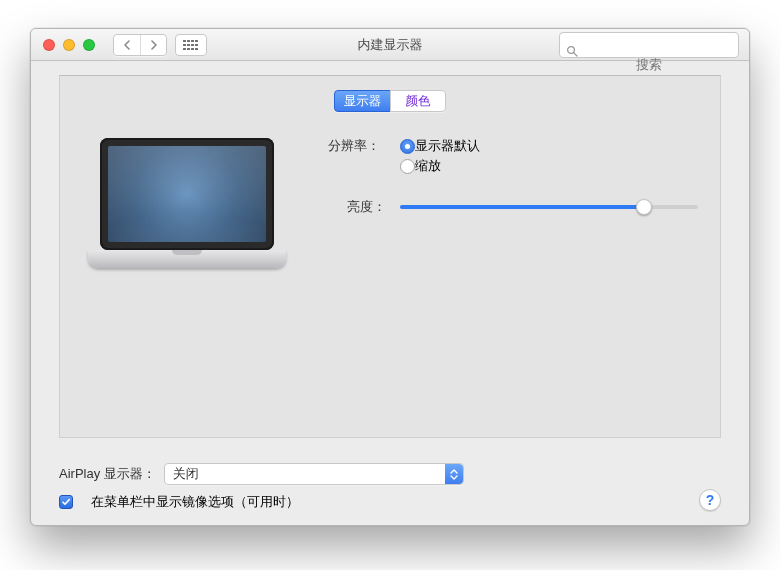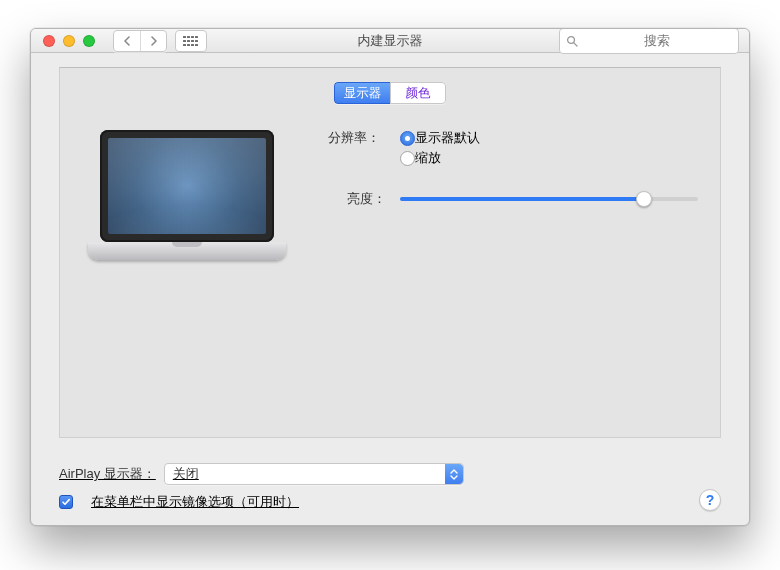--- a/index.html
+++ b/index.html
@@ -9,21 +9,21 @@
     width: 720px; height: 498px;
     background: #ececec;
     border: 1px solid #b5b5b5;
     border-radius: 6px;
     box-shadow: 0 22px 45px rgba(0,0,0,0.35), 0 0 0 1px rgba(0,0,0,0.05);
     overflow: hidden;
     display: flex; flex-direction: column;
   }
   
   .titlebar {
-    height: 24px;
+    height: 32px;
     background: linear-gradient(#f6f6f6, #e6e6e6);
     border-bottom: 1px solid #c2c2c2;
     display: flex; align-items: center;
     padding: 0 10px 0 12px;
     position: relative;
   }
   .traffic { display: flex; gap: 8px; }
   .tl { width: 12px; height: 12px; border-radius: 50%; border: 0.5px solid rgba(0,0,0,0.15); }
   .tl.close { background: #ff5f57; }
   .tl.min   { background: #ffbd2e; }
@@ -59,27 +59,28 @@
   }
   .dots span { background: #6f6f6f; border-radius: 0.5px; }
   .win-title {
     position: absolute; left: 0; right: 0;
     text-align: center;
     font-size: 13px; color: #4b4b4b;
     pointer-events: none;
   }
   .search {
     margin-left: auto;
-    display: flex; align-items: center;
+    display: flex; align-items: flex-start;
     height: 22px; width: 180px;
     background: #fff;
     border: 1px solid #c8c8c8;
     border-radius: 4px;
     padding: 12px 6px;
     color: #9a9a9a;
+    flex-direction: column;
   }
   .search svg { margin-right: 4px; flex: none; }
   .search input {
     border: none; outline: none;
     font: inherit; color: #333;
     width: 100%; background: transparent;
     text-align: center;
   }
 
   
@@ -212,21 +213,20 @@
     width: 16px; height: 16px; border-radius: 50%;
     background: #fff; border: 0.5px solid #c4c4c4;
     box-shadow: 0 1px 2px rgba(0,0,0,0.3);
   }
 
   
   .bottom {
     margin-top: 25px;
     display: flex; flex-direction: column; gap: 8px;
     position: relative;
-    text-decoration: underline;
   }
   .dropdown-row { display: flex; align-items: center; gap: 8px; }
   .dropdown-label { color: #333; }
   .popup {
     position: relative;
     height: 22px; width: 300px;
     background: #fff;
     border: 1px solid #c8c8c8;
     border-radius: 4px;
     display: flex; align-items: center;

